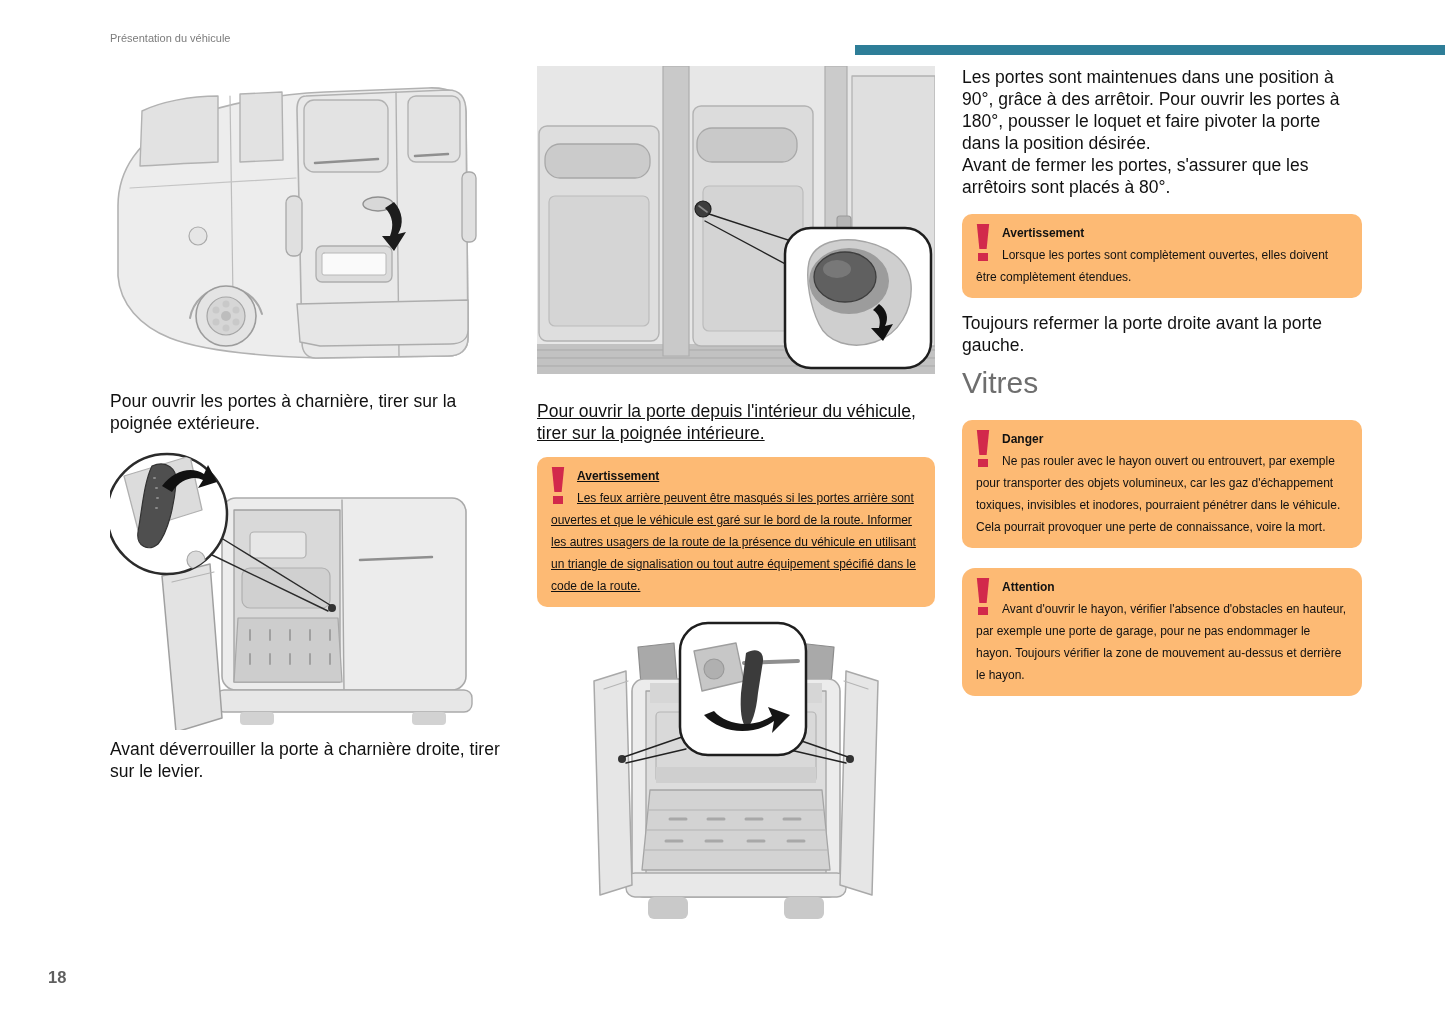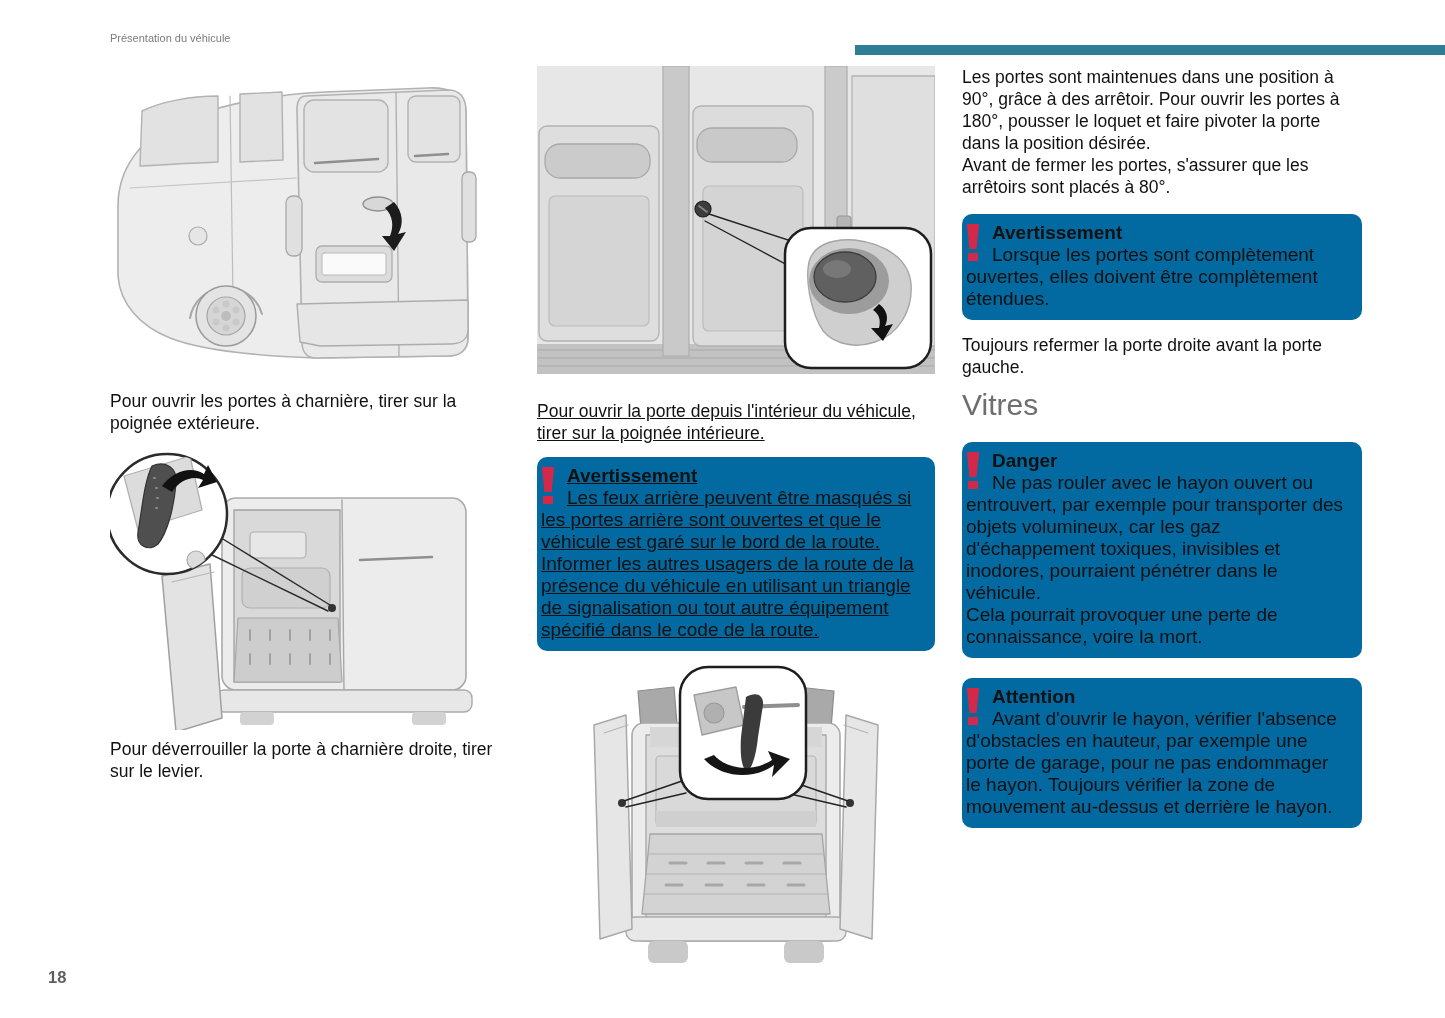--- a/index.html
+++ b/index.html
@@ -21,40 +21,40 @@
   #col2{left:537px;width:398px;text-decoration:underline;}
   #col3{left:962px;}
   .body-text{font-size:17.5px;line-height:22px;color:#111;}
   .caption{font-size:17.5px;line-height:22px;color:#111;}
   .cap1{margin-top:26px;}
   .cap2{margin-top:8px;}
   .illus{position:relative;}
   .illus2{margin-top:14px;}
   .illus4{margin-top:10px;text-align:center;}
   .box{
-    background:#0369a1;border-radius:10px;padding:8px 14px 10px 4px;
-    font-size:19px;line-height:22px;color:#111;
+    background:#fdba74;border-radius:10px;padding:8px 14px 10px 14px;
+    font-size:12px;line-height:22px;color:#111;
   }
   .box::after{content:"";display:block;clear:both;}
   .box .title{font-weight:bold;}
   .warnicon{
     float:left;width:14px;height:40px;margin-right:12px;margin-top:2px;
   }
   .warnicon .bar{
     width:14px;height:25px;background:#d2294b;
     clip-path:polygon(6% 0,94% 0,76% 100%,24% 100%);
   }
   .warnicon .dot{
     width:10px;height:8px;background:#d2294b;margin:4px auto 0 2px;
   }
   .mt16{margin-top:16px;}
   .mt14{margin-top:14px;}
   .mt13{margin-top:13px;}
   .mt18{margin-top:18px;}
-  .mt20{margin-top:20px;}
+  .mt20{margin-top:20px;border-radius:13px;}
   .section-heading{
     margin-top:8px;font-size:30px;line-height:38px;color:#6e6e6e;
   }
   svg{display:block;}
 </style>
 </head>
 <body>
 
 <div id="page">
 
@@ -130,21 +130,21 @@
             <path d="M14,28 L80,8 L92,62 L28,82 Z" fill="#dcdcdc" stroke="#b0b0b0" stroke-width="1.3"></path>
             <path d="M42,18 C56,12 68,20 66,36 C64,58 58,84 48,96 C38,104 26,98 28,84 C32,62 34,34 42,18 Z" fill="#4f4f4f" stroke="#333333" stroke-width="1.2"></path>
             <path d="M44,30 l1,0 M46,40 l1,0 M47,50 l1,0 M46,60 l1,0" stroke="#8a8a8a" stroke-width="2" fill="none"></path>
             <circle cx="86" cy="112" r="9" fill="#dcdcdc" stroke="#a8a8a8" stroke-width="1.2"></circle>
           </g>
           <path d="M52,38 C64,22 82,18 94,26 L98,17 L107,34 L88,40 L93,32 C84,27 70,31 62,44 Z" fill="#111111"></path>
         </g>
       </svg>
     </div>
 
-    <div class="caption cap2">Pour déverrouiller la porte à charnière droite, tirer sur le levier.</div>
+    <div class="caption cap2">Avant déverrouiller la porte à charnière droite, tirer sur le levier.</div>
   </div>
 
   <div class="col" id="col2">
 
     <div class="illus">
       <svg width="398" height="308" viewBox="0 0 398 308">
         <g stroke-linejoin="round" stroke-linecap="round">
           <rect x="0" y="0" width="398" height="308" fill="#e7e7e7"></rect>
           <rect x="0" y="278" width="398" height="30" fill="#c2c2c2"></rect>
           <path d="M0,284 L398,284 M0,292 L398,292 M0,300 L398,300" stroke="#a9a9a9" stroke-width="1" fill="none"></path>

